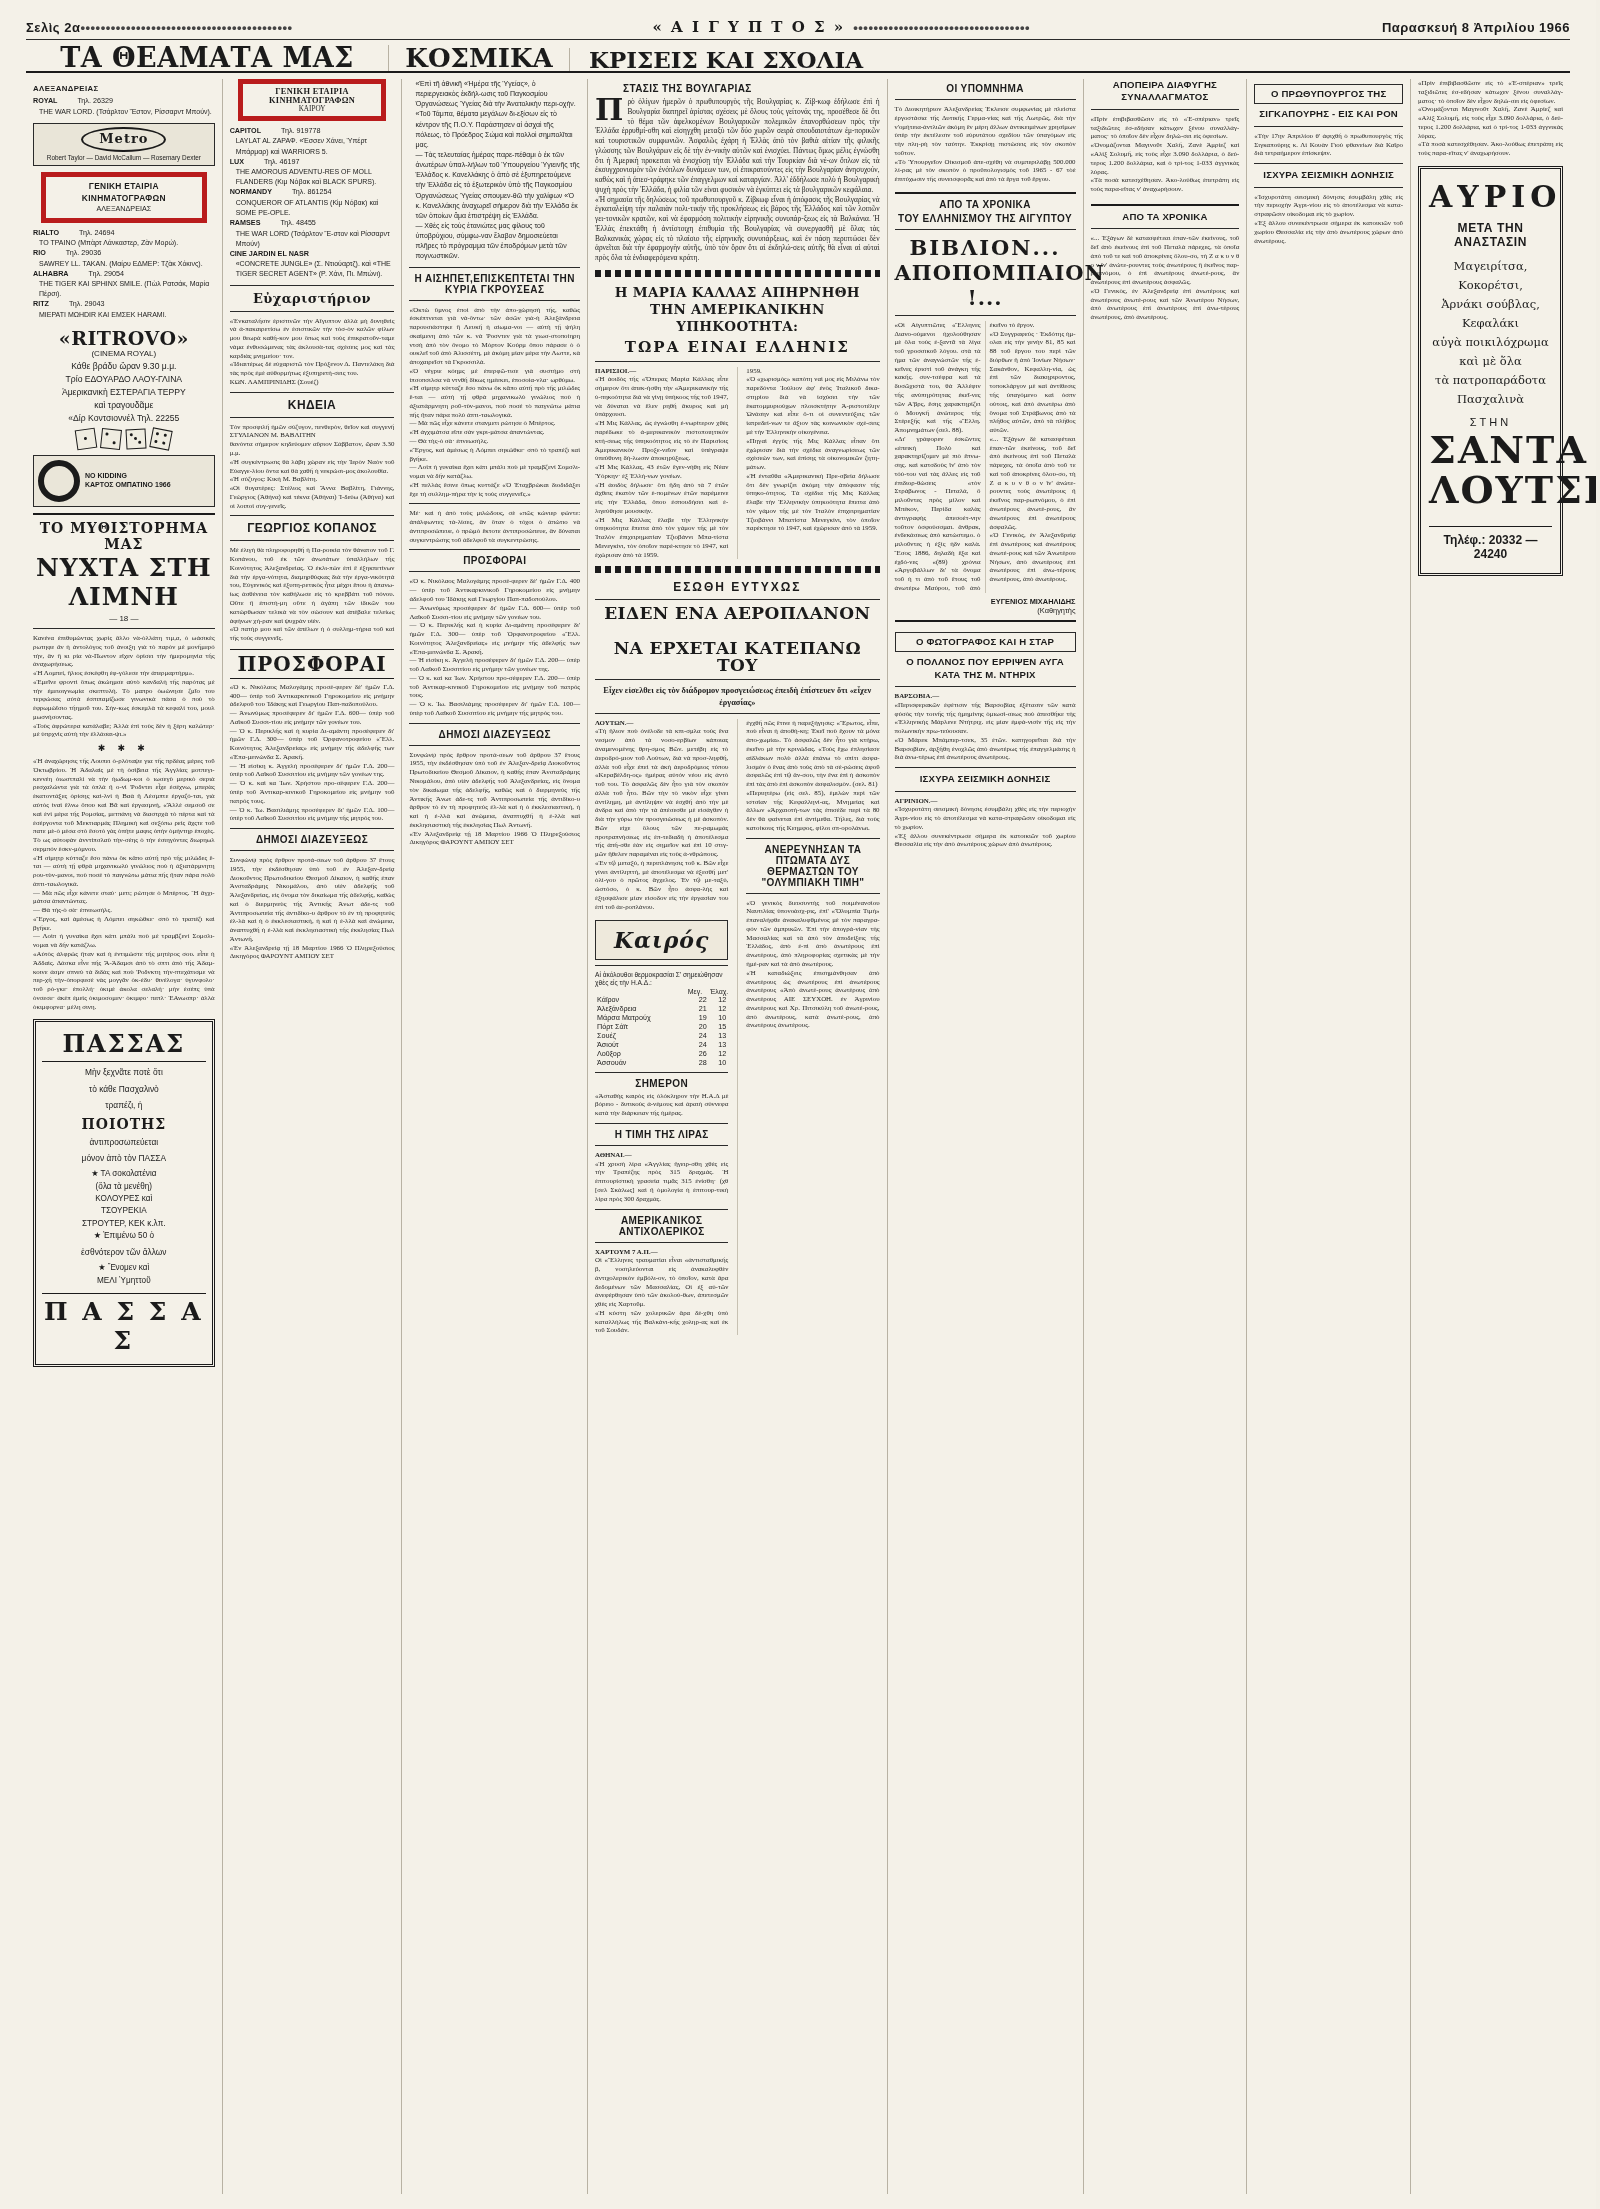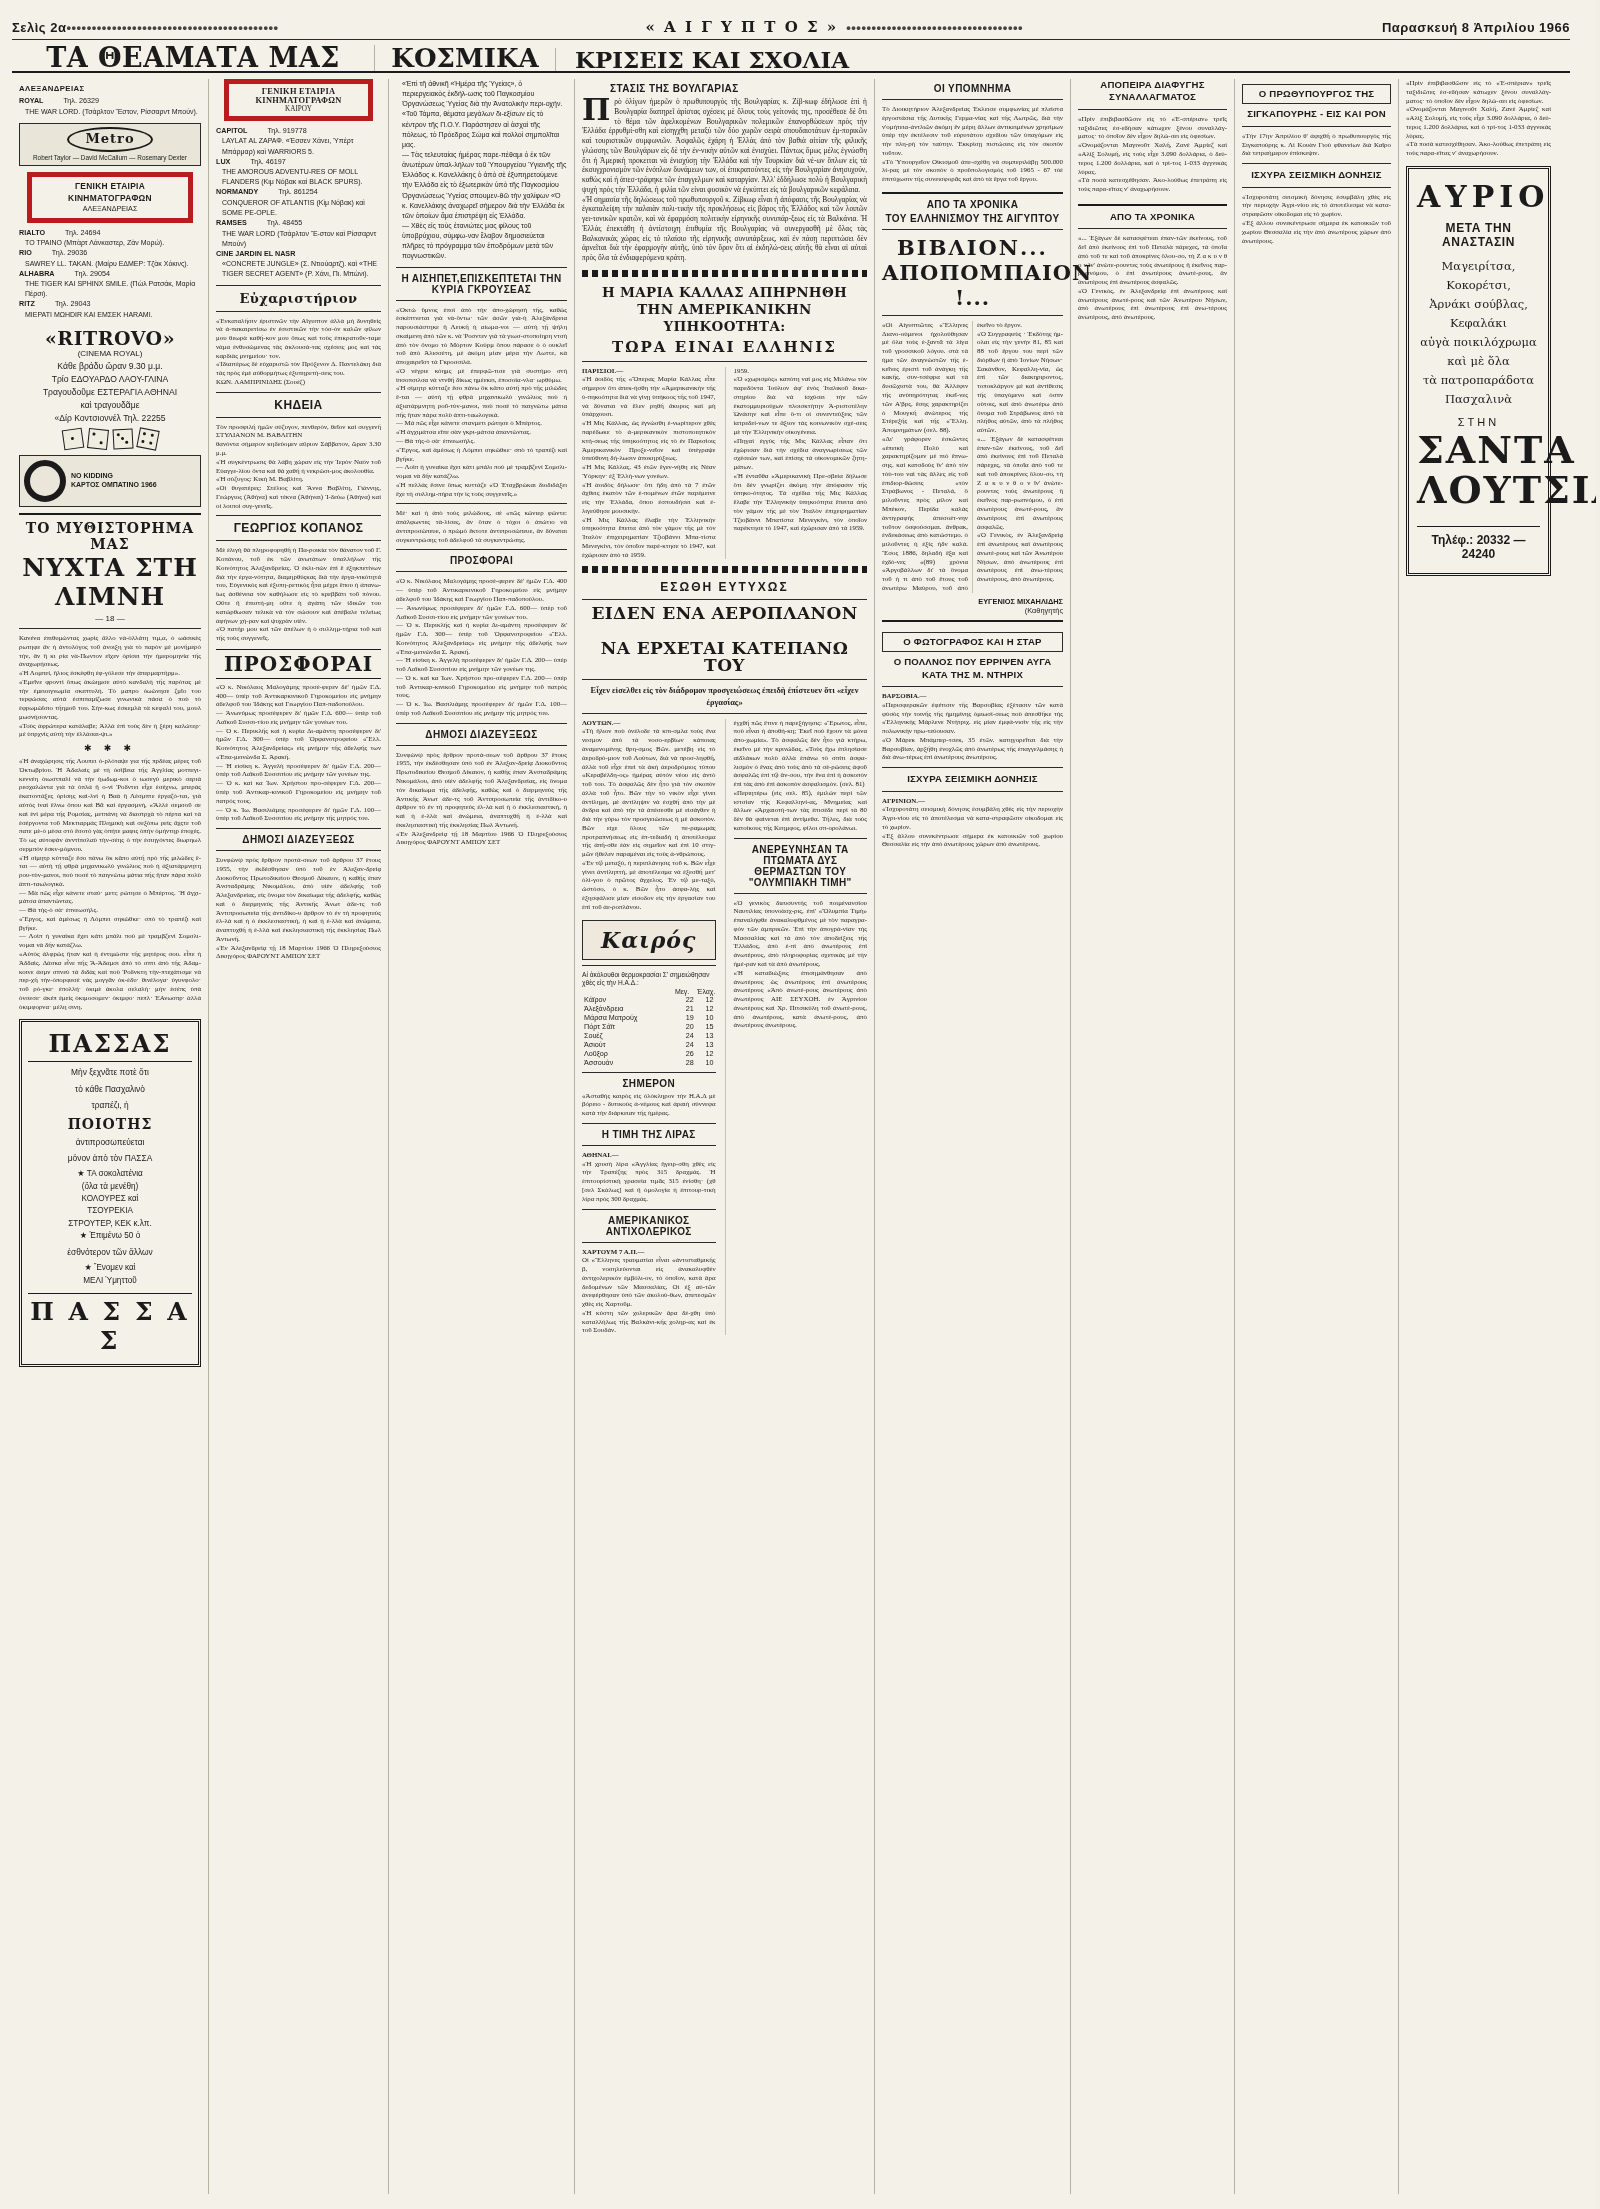--- a/index.html
+++ b/index.html
@@ -8,21 +8,21 @@
     background:#f2efe6;
     font-family:"Liberation Serif", serif;
     color:#1b1b1b;
   }
   .page {
     position:relative;
     width:1596px;
     height:2209px;
     background:#f4f1e8;
     box-sizing:border-box;
-    padding:18px 26px 14px 12px;
+    padding:18px 26px 14px 26px;
     overflow:hidden;
   }
   
   .masthead {
     display:flex;
     align-items:center;
     font-family:"Liberation Sans", sans-serif;
     font-size:13px;
     font-weight:bold;
     letter-spacing:.5px;
@@ -471,21 +471,21 @@
             </div>
           <div class="film">ΜΙΕΡΑΤΙ ΜΩΗDIR ΚΑΙ ΕΜΣΕΚ HARAMI.</div>
         </div>
       </div>
 
       <div class="ritrovo">
         <div class="n">«RITROVO»</div>
         <div class="sub">(CINEMA ROYAL)</div>
         <div class="l2">Κάθε βράδυ ὥραν 9.30 μ.μ.</div>
         <div class="l2">Τρίο ΕΔΟΥΑΡΔΟ ΛΑΟΥ-ΓΛΙΝΑ</div>
-        <div class="l2">Τραγουδοῦμε ΕΣΤΕΡΑΓΙΑ ΑΘΗΝΑΙ</div>
+        <div class="l2">Ἀμερικανικὴ ΕΣΤΕΡΑΓΙΑ ΤΕΡΡΥ</div>
         <div class="l2">καὶ τραγουδᾶμε</div>
         <div class="l2">«Δίρ Κοντσιοννέλ Τηλ. 22255</div>
       </div>
 
       <div class="dice">
         <div class="die">
             <i style="left:7px;top:7px"></i>
           </div>
         <div class="die">
             <i style="left:3px;top:3px"></i>

